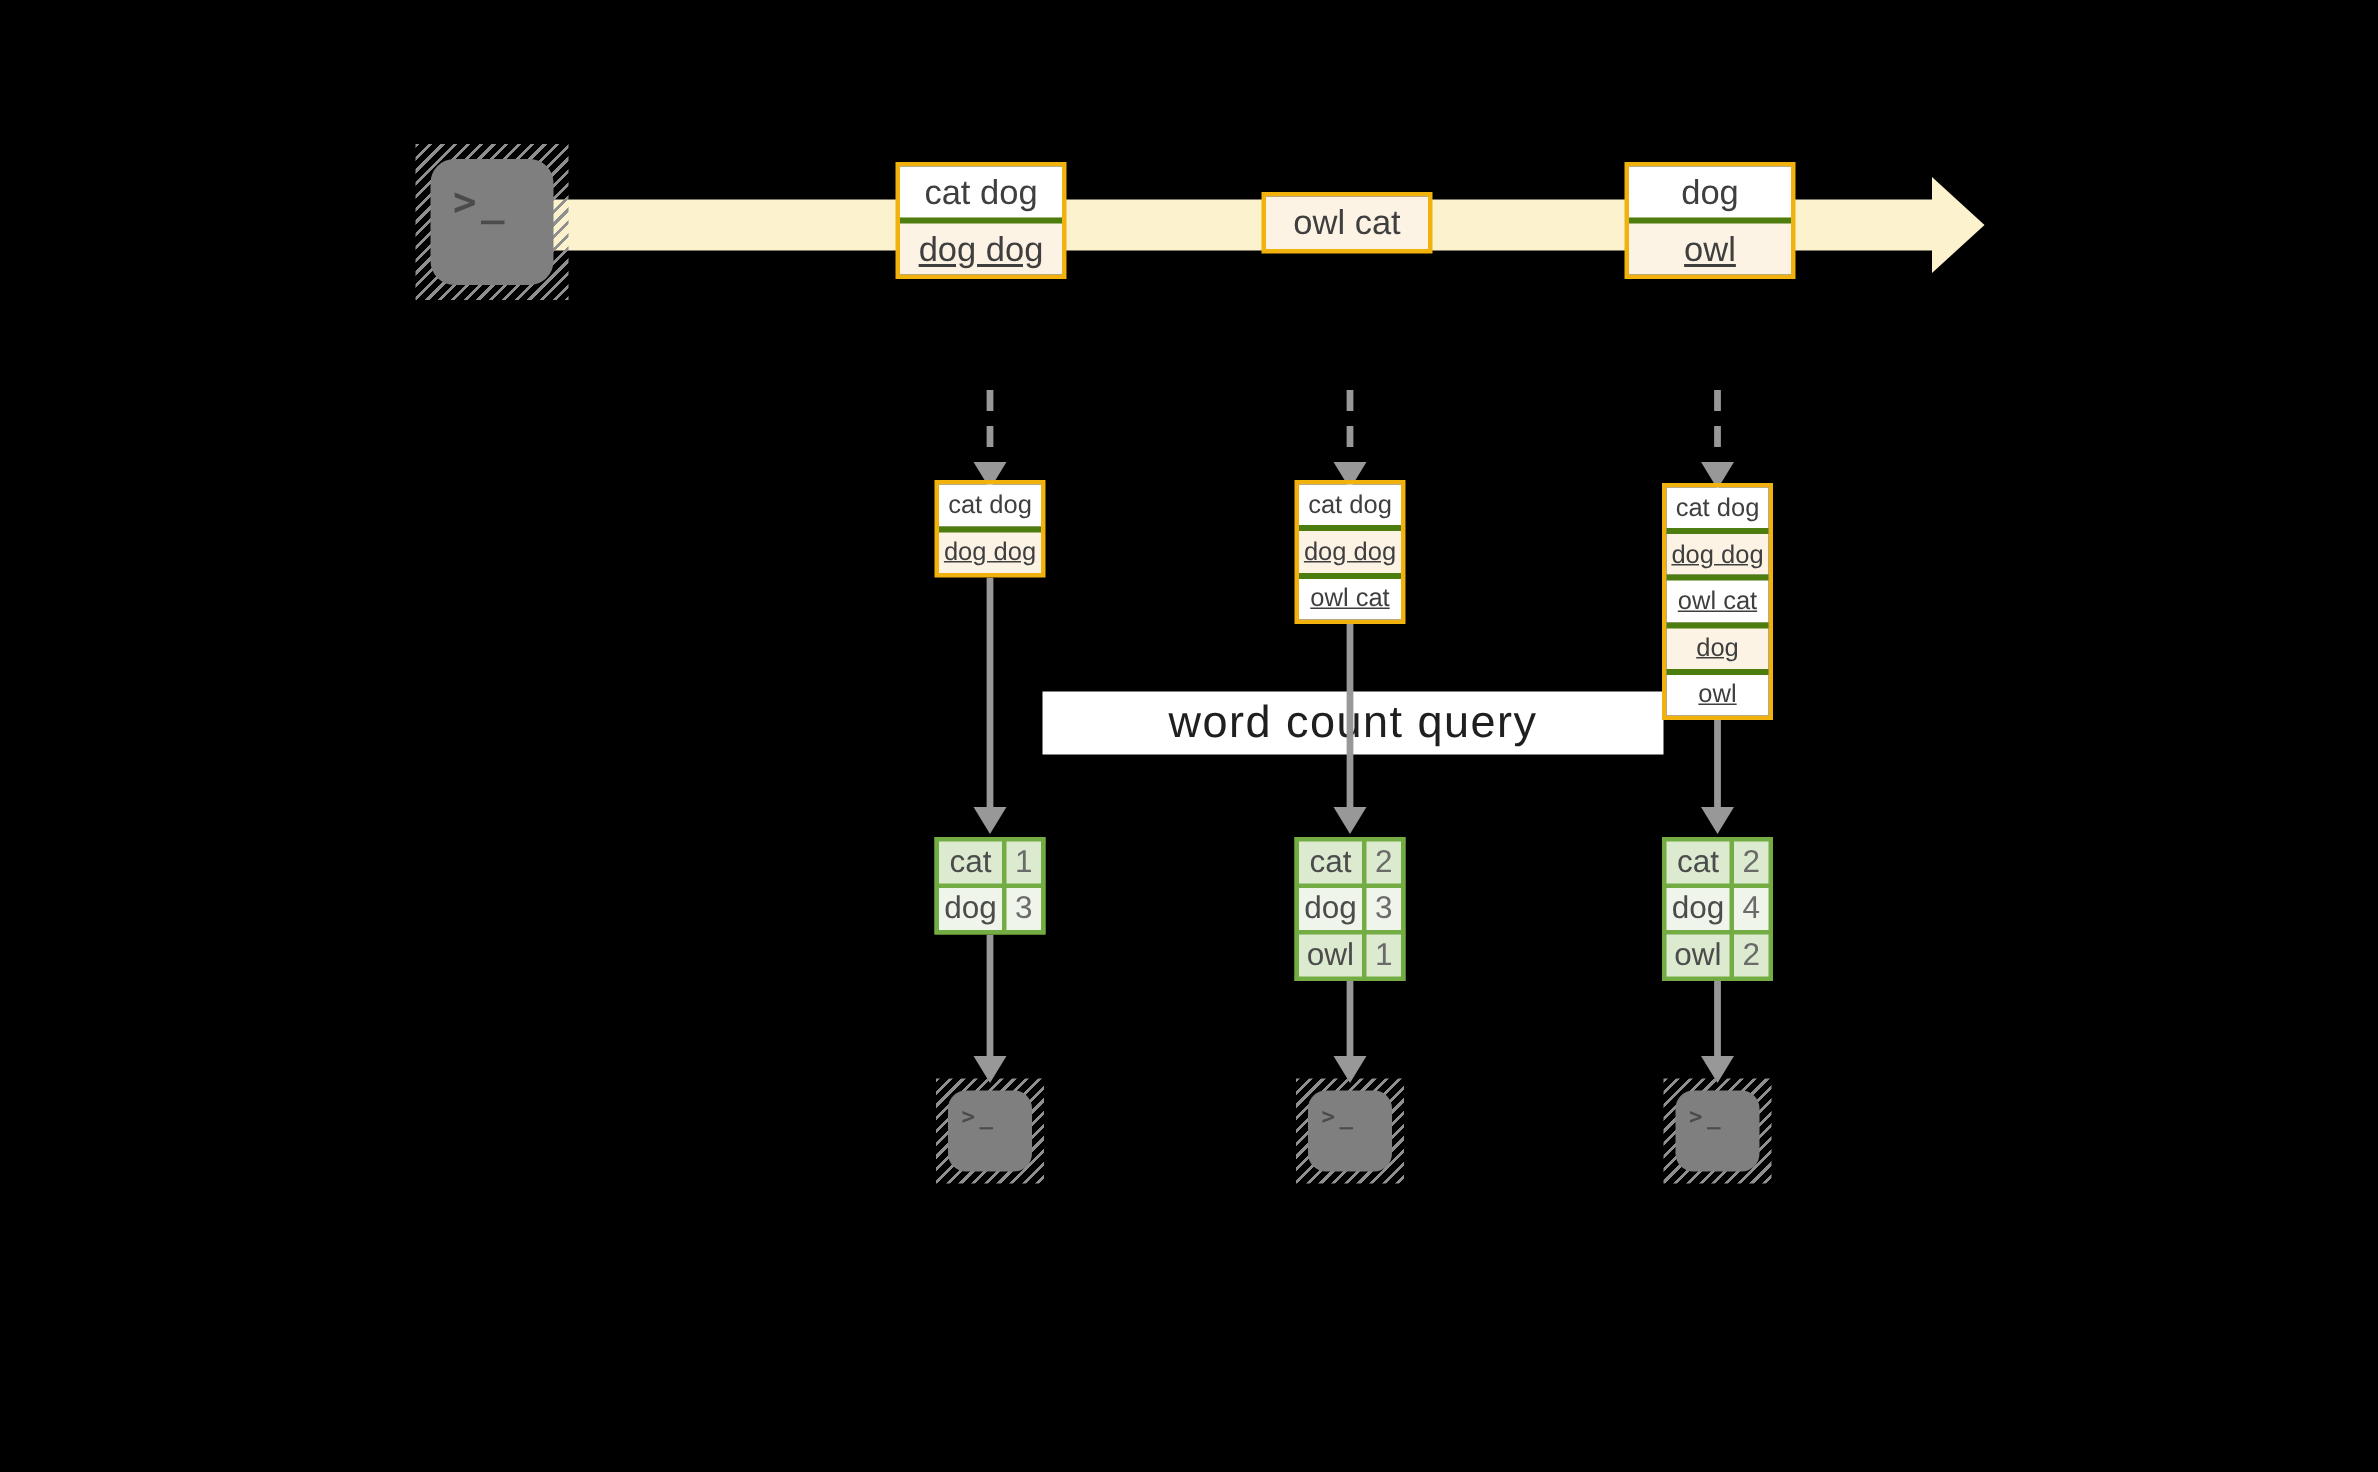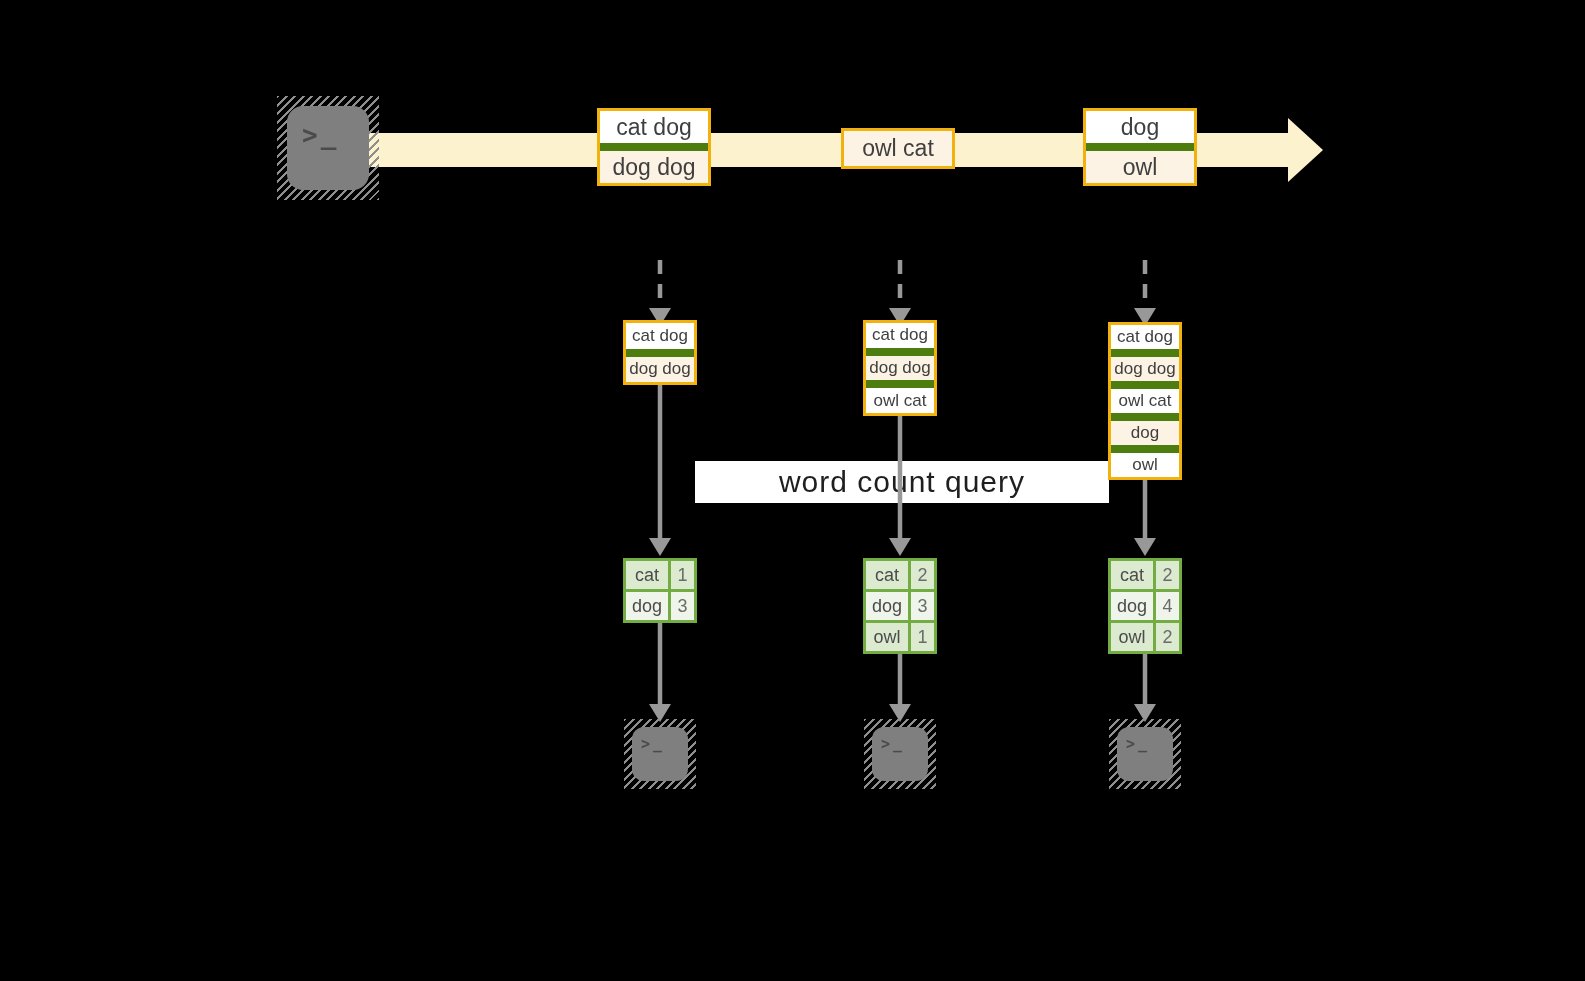--- a/index.html
+++ b/index.html
@@ -10,30 +10,30 @@
   
   .stream-band{left:368px;top:133px;width:922px;height:34px;background:#fdf2ce;}
   .stream-head{left:1288px;top:118px;width:0;height:0;
     border-top:32px solid transparent;border-bottom:32px solid transparent;
     border-left:35px solid #fdf2ce;}
 
   
   .obox{border:3px solid #f2b20d;display:flex;flex-direction:column;box-sizing:border-box;}
   .obox .ocell{flex:1;display:flex;align-items:center;justify-content:center;
     color:#3f3f3f;}
-  .ocell + .ocell{border-top:8px solid #4d7c0f;}
+  .ocell + .ocell{border-top:4px solid #4d7c0f;text-decoration:underline;}
   .peach{background:#ffffff;} .cream{background:#fdf3e4;}
   .big .ocell{font-size:23px;}
   .small .ocell{font-size:17px;}
 
   
   .gtable{box-sizing:border-box;border:3px solid #73ac42;background:#73ac42;
     display:grid;grid-template-columns:42px 23px;grid-gap:3px;width:74px;}
   .gcell{height:28px;display:flex;align-items:center;justify-content:center;
-    font-size:18px;color:#4c4c4c;}
+    font-size:21px;color:#4c4c4c;}
   .gnum{color:#6b6b6b;}
   .sage{background:#dcead0;} .pale{background:#eff5ea;}
 
   
   .banner{left:695px;top:461px;width:414px;height:42px;background:#ffffff;
     display:flex;align-items:center;justify-content:center;}
   .banner span{font-size:30px;font-weight:300;color:#1f1f1f;letter-spacing:1px;}
 
   
   .term .hatch{position:absolute;inset:0;

